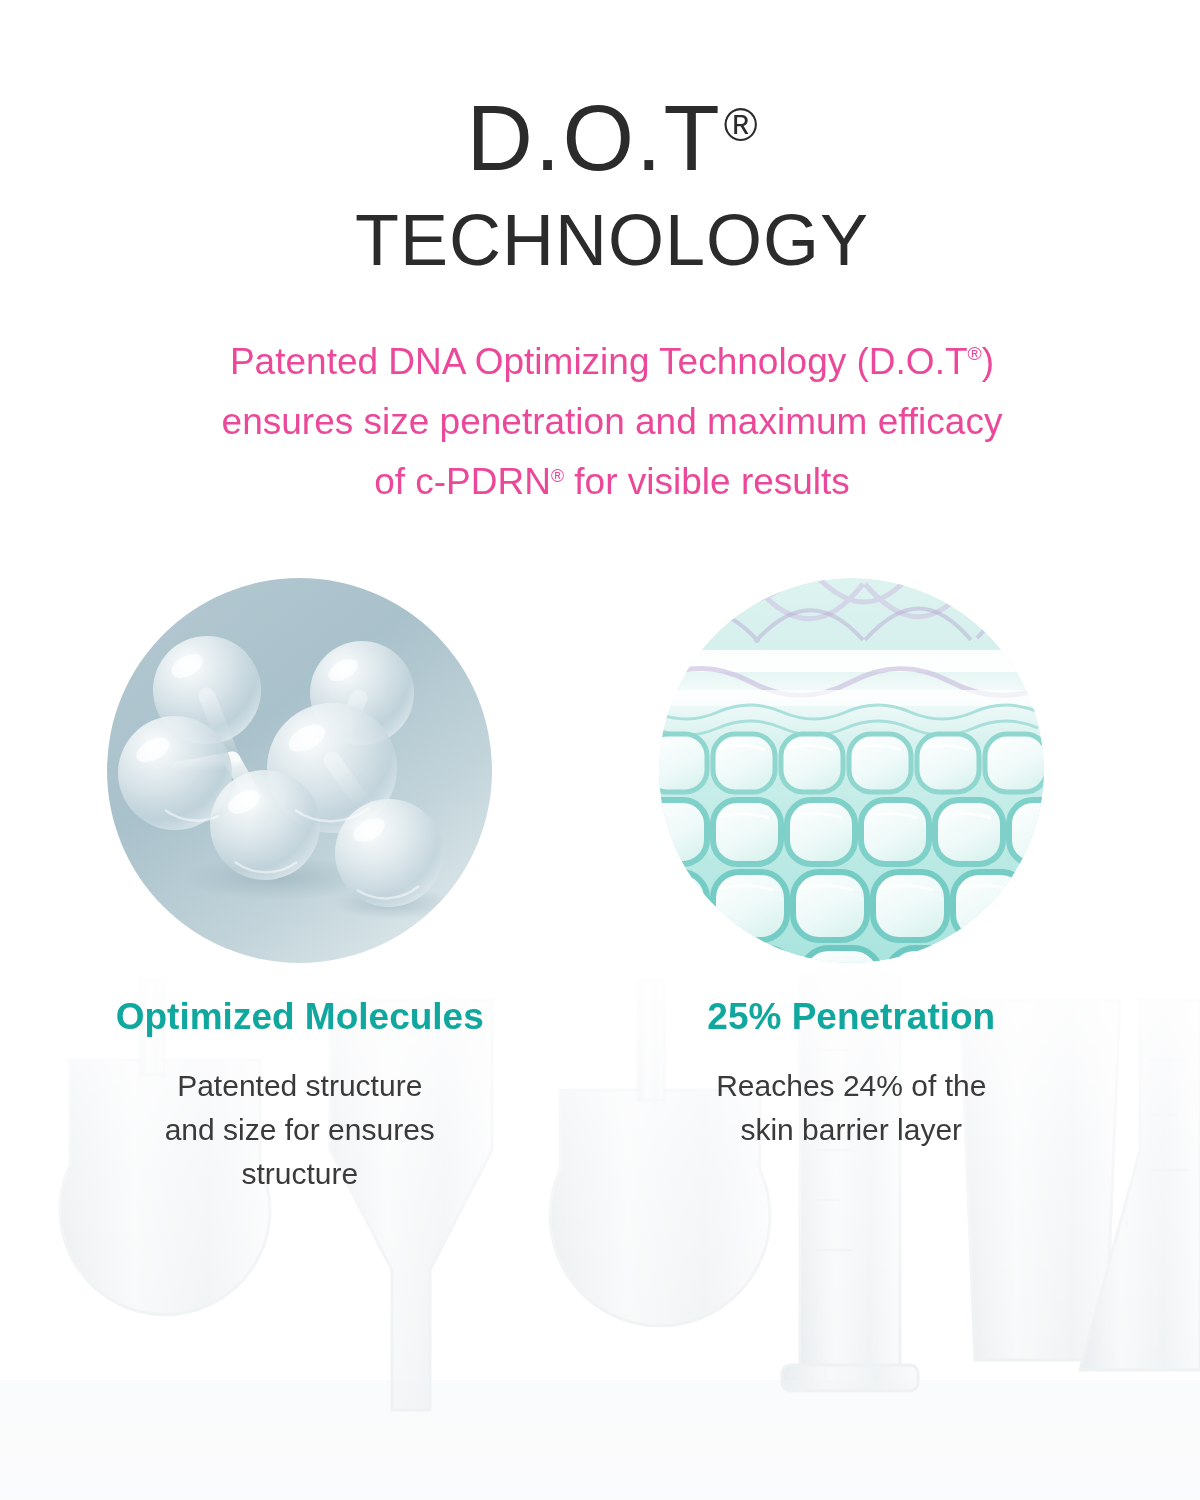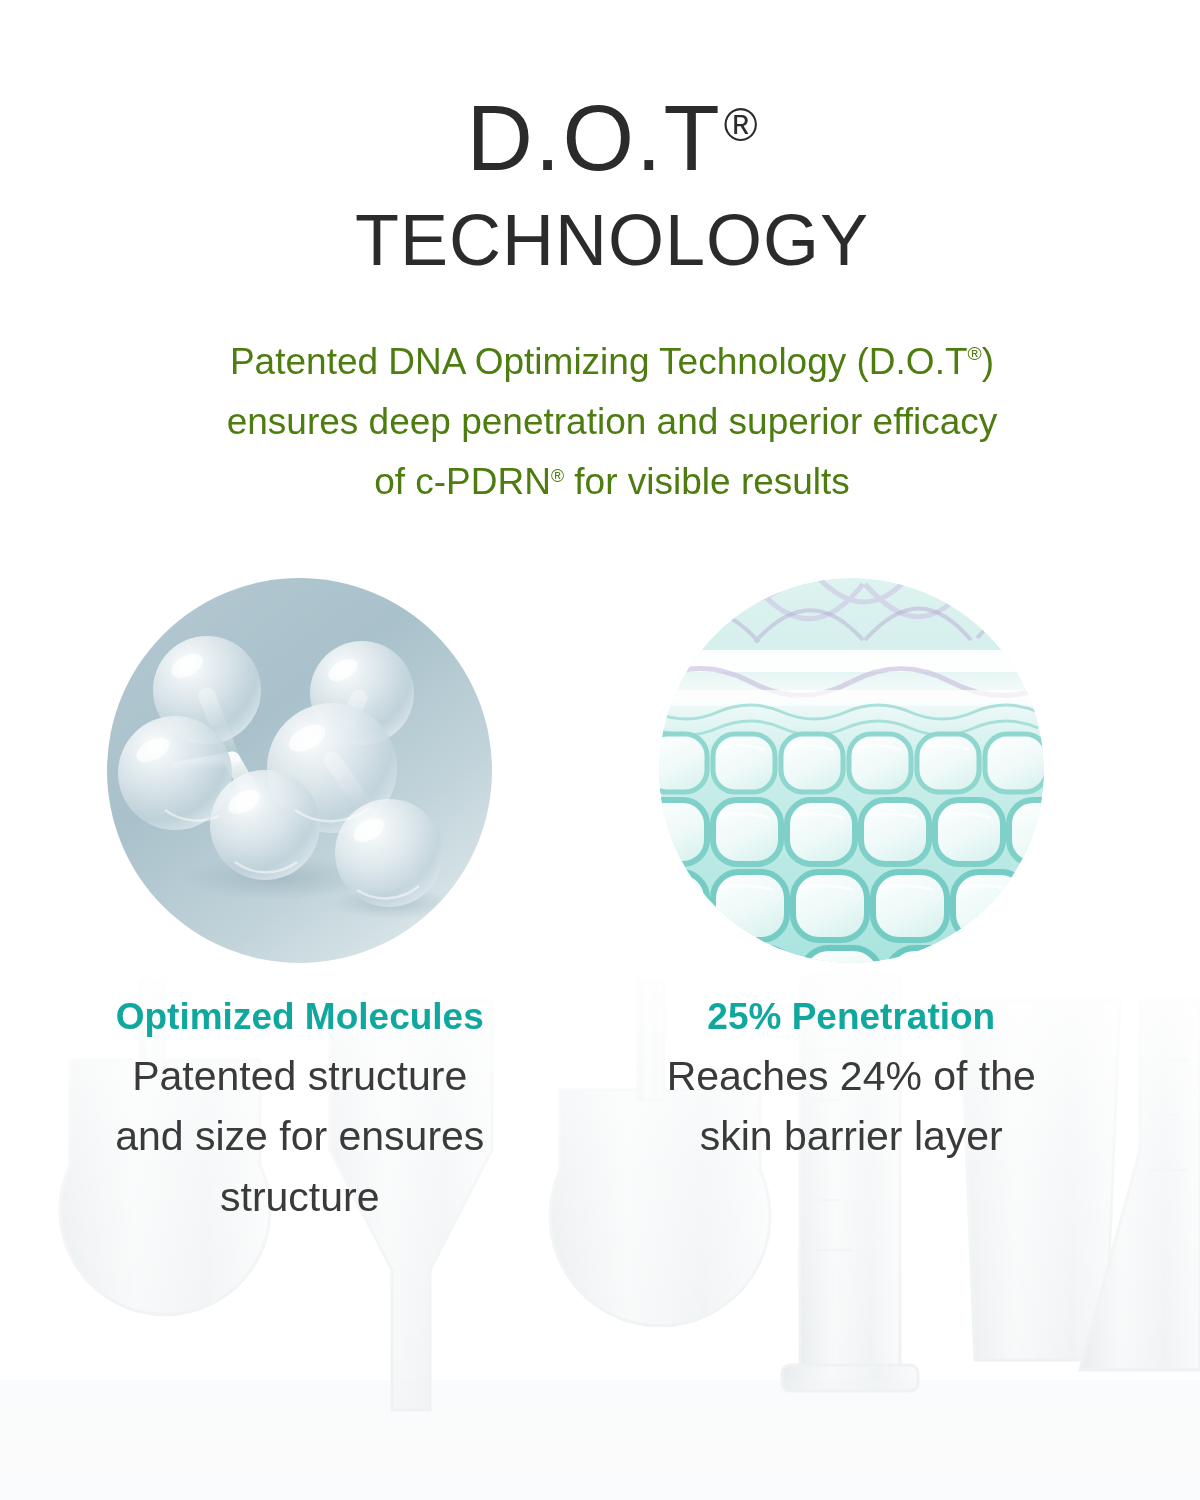--- a/index.html
+++ b/index.html
@@ -67,21 +67,21 @@
     margin-top: 20px;
   }
 
   
   .subtitle {
     margin: 56px auto 0 auto;
     width: 1000px;
     text-align: center;
     font-size: 37px;
     line-height: 1.62;
-    color: #4d7c0f;
+    color: #ec4899;
     font-weight: 400;
   }
   .subtitle .reg-sm {
     font-size: 0.52em;
     vertical-align: 0.72em;
   }
   .subtitle .reg-xs {
     font-size: 0.48em;
     vertical-align: 0.70em;
   }
@@ -111,22 +111,22 @@
   .feature-heading {
     margin-top: 34px;
     font-size: 37px;
     font-weight: 700;
     color: #0fa79e;
     line-height: 1.1;
     text-align: center;
     white-space: nowrap;
   }
   .feature-body {
-    margin-top: 8px;
-    font-size: 41px;
+    margin-top: 26px;
+    font-size: 30px;
     line-height: 1.48;
     color: #3a3a3a;
     text-align: center;
     font-weight: 400;
   }
 </style>
 </head>
 <body>
 
 <div class="bg-lab">
@@ -184,21 +184,21 @@
 
 <div class="page">
 
   <div class="title-block">
     <div class="title-line title-line-1"><span>D.O.T</span><span class="reg">®</span></div>
     <div class="title-line title-line-2">TECHNOLOGY</div>
   </div>
 
   <div class="subtitle">
     <div><span>Patented DNA Optimizing Technology (D.O.T</span><span class="reg-sm">®</span><span>)</span></div>
-    <div>ensures deep penetration and superior efficacy</div>
+    <div>ensures size penetration and maximum efficacy</div>
     <div><span>of c-PDRN</span><span class="reg-xs">®</span><span> for visible results</span></div>
   </div>
 
   <div class="features">
 
     <div class="feature">
       <div class="circle-wrap">
         <svg viewBox="0 0 385 385" xmlns="http://www.w3.org/2000/svg" aria-hidden="true">
           <defs>
             <linearGradient id="molBg" x1="0.1" y1="0" x2="0.85" y2="1">

